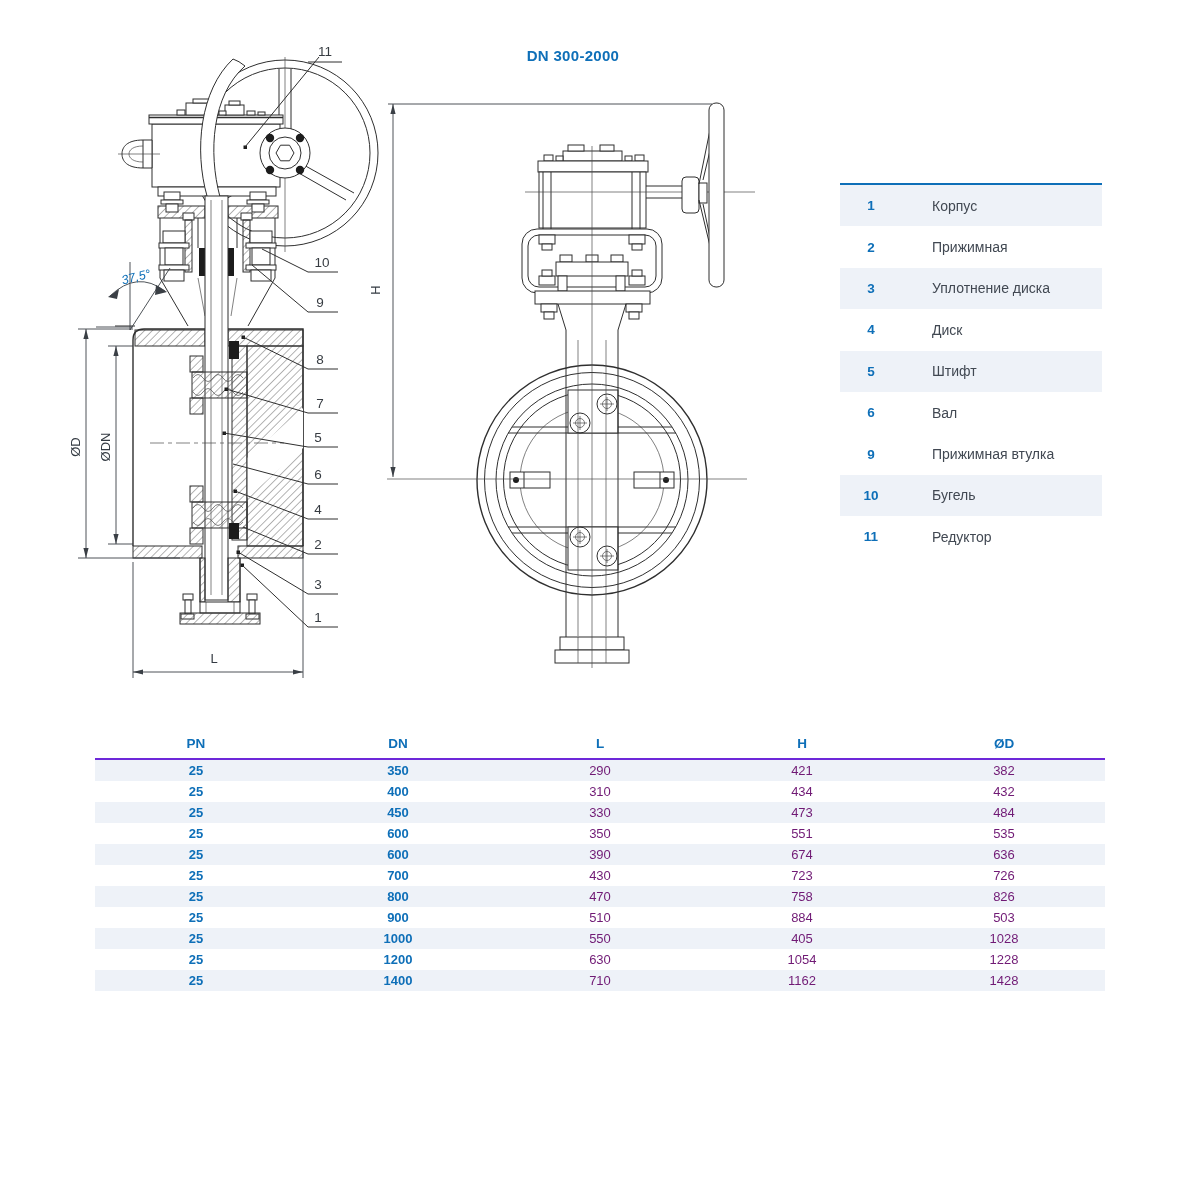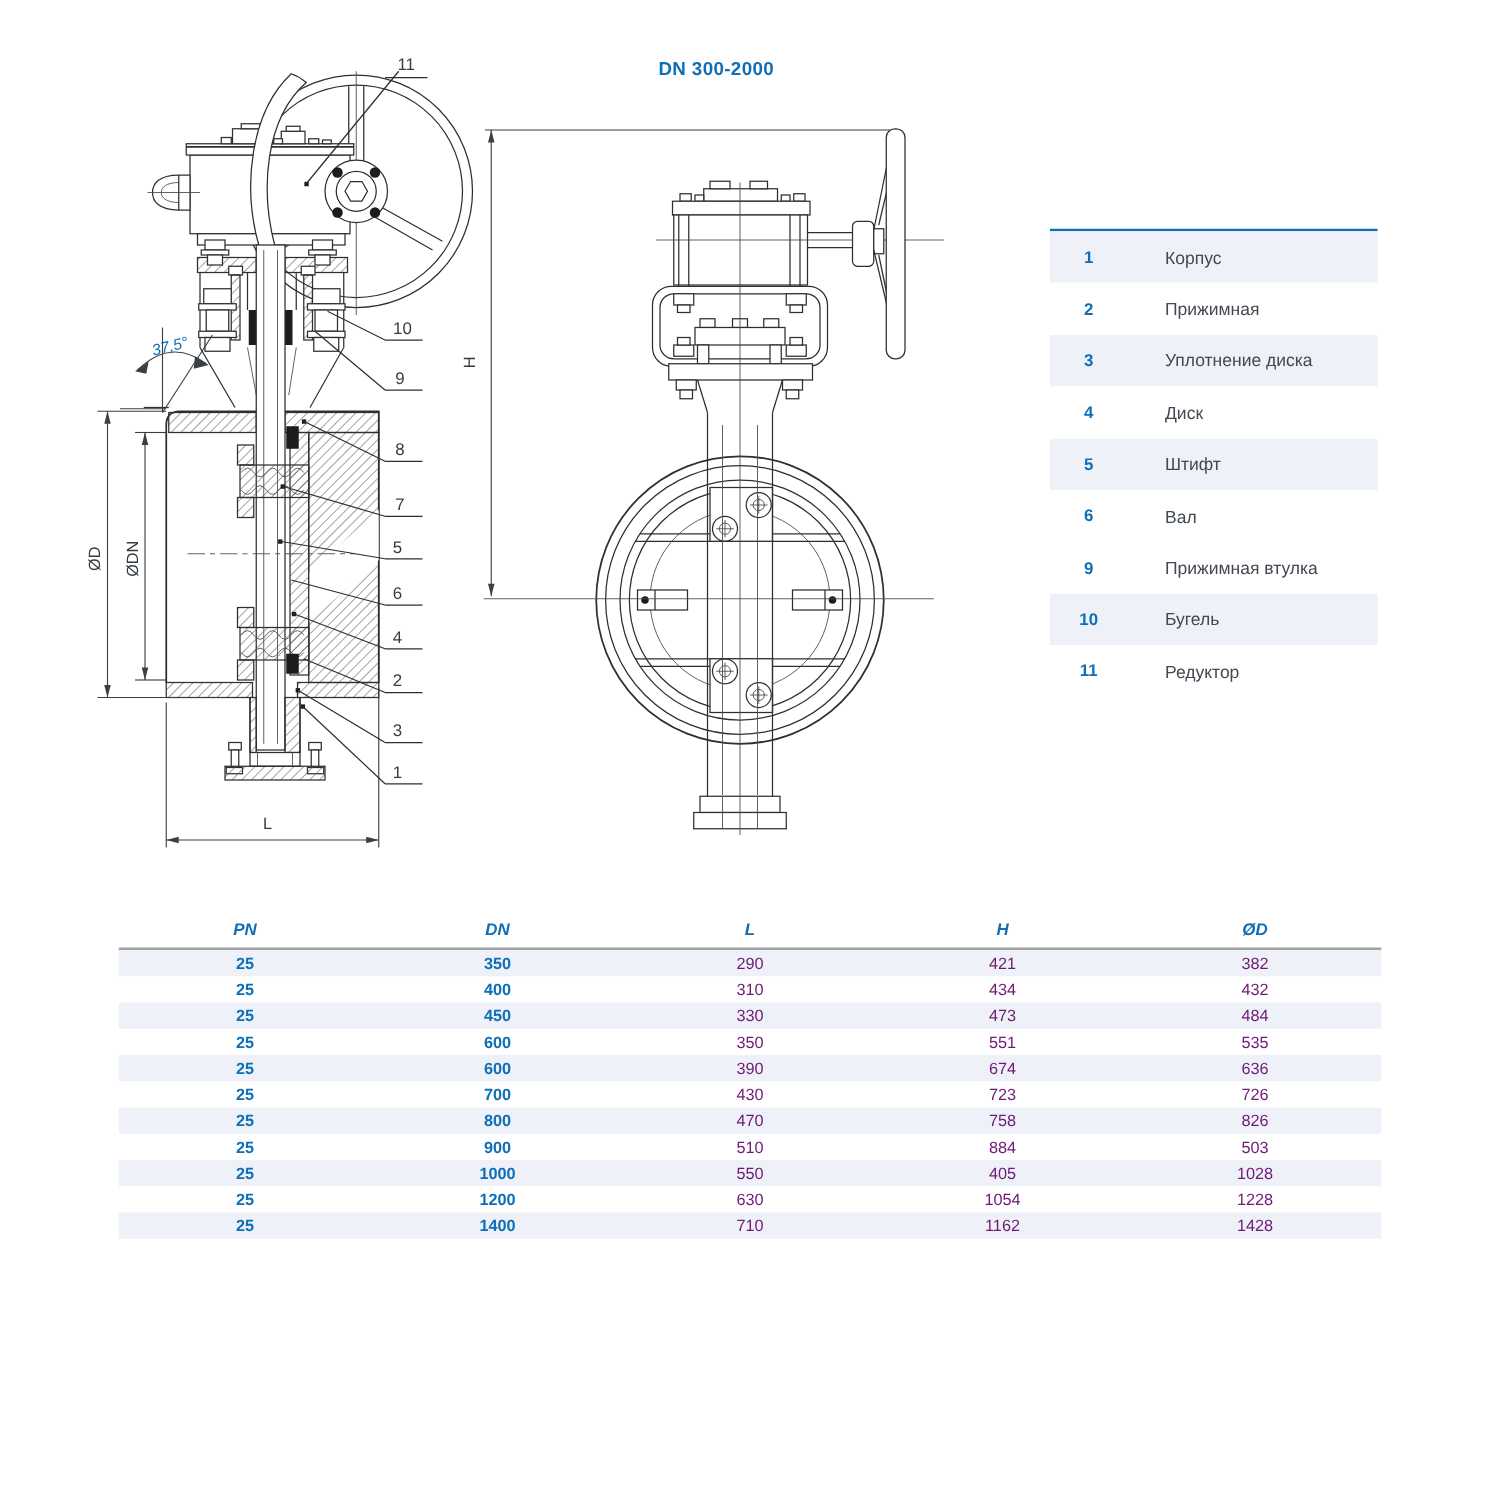--- a/index.html
+++ b/index.html
@@ -15,21 +15,21 @@
 
   
   .legend{position:absolute;left:840px;top:183px;width:262px;border-top:2px solid #0e6fb8;}
   .lrow{height:41.4px;display:flex;align-items:center;}
   .lrow.shade{background:#eef2f8;}
   .lnum{width:62px;text-align:center;font-weight:700;font-size:13.5px;color:#0e6fb8;}
   .lname{margin-left:30px;font-size:14px;color:#414852;}
 
   
   .dims{position:absolute;left:95px;top:731px;width:1010px;}
-  .dt-header{display:flex;height:27px;border-bottom:2px solid #a3a3a3;font-style:italic;}
+  .dt-header{display:flex;height:27px;border-bottom:2px solid #6d28d9;}
   .hcell{flex:1;text-align:center;font-size:13.5px;font-weight:700;color:#0e6fb8;line-height:26px;}
   .trow{display:flex;height:21px;align-items:center;}
   .trow.shade{background:#eef2f8;}
   .tcell{flex:1;text-align:center;font-size:13px;color:#701a75;}
   .tcell.blue{color:#0e6fb8;font-weight:700;}
 
   
   .s  {stroke:#2f2f2f;stroke-width:1;fill:none;}
   .s2 {stroke:#2f2f2f;stroke-width:1.4;fill:none;}
   .sw {stroke:#2f2f2f;stroke-width:1;fill:#ffffff;}

